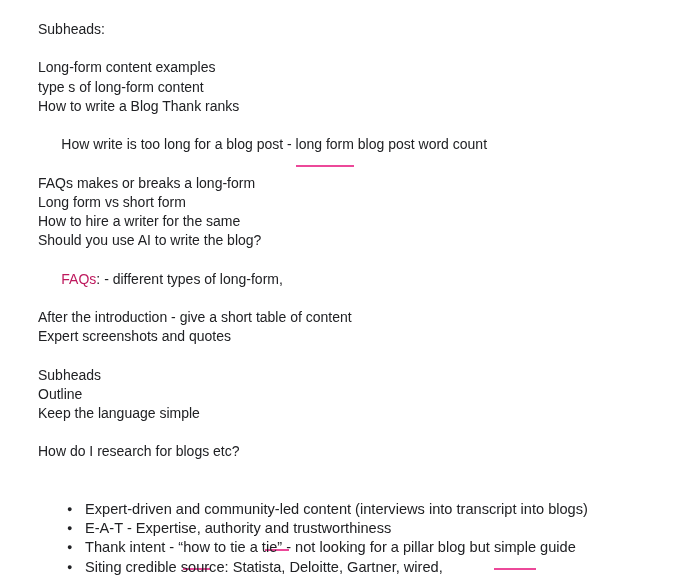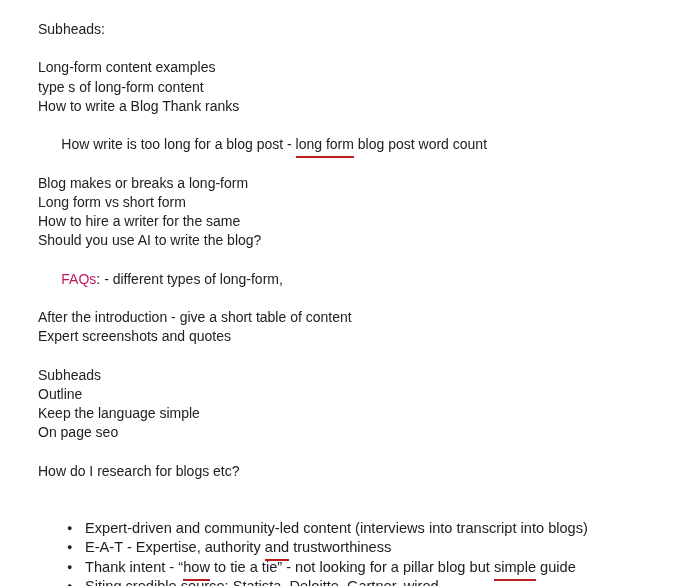--- a/index.html
+++ b/index.html
@@ -34,22 +34,22 @@
     line-height: 19.2px;
     white-space: pre-wrap;
     color: #202124;
     min-height: 19.2px;
   }
   .blank {
     height: 19.2px;
     line-height: 19.2px;
   }
   .spell {
-    border-bottom: 2px solid #b91c1c;
-    padding-bottom: 4px;
+    border-bottom: 2px solid #ec4899;
+    padding-bottom: 13px;
   }
   .doc-link {
     color: #be185d;
     text-decoration-color: #1155cc;
     cursor: pointer;
     margin-top: 32px;
   }
   .bullet-list {
     margin: 0;
     padding: 0;
@@ -86,38 +86,37 @@
     <div class="line blank">&nbsp;</div>
 
     <div class="line">Long-form content examples</div>
     <div class="line">type s of long-form content</div>
     <div class="line">How to write a Blog Thank ranks</div>
 
     <div class="line">
       <span>How write is too long for a blog post - </span><span class="spell">long form</span><span> blog post word count</span>
     </div>
 
-    <div class="line">Blog makes or breaks a long-form</div>
+    <div class="line">FAQs makes or breaks a long-form</div>
     <div class="line">Long form vs short form</div>
     <div class="line">How to hire a writer for the same</div>
     <div class="line">Should you use AI to write the blog?</div>
 
     <div class="line">
       <span class="doc-link">FAQs</span><span>: - different types of long-form,</span>
     </div>
 
     <div class="line">After the introduction - give a short table of content</div>
     <div class="line">Expert screenshots and quotes</div>
 
     <div class="line blank">&nbsp;</div>
 
     <div class="line">Subheads</div>
     <div class="line">Outline</div>
     <div class="line">Keep the language simple</div>
-    <div class="line">On page seo</div>
 
     <div class="line blank">&nbsp;</div>
 
     <div class="line">How do I research for blogs etc?</div>
 
     <div class="line blank">&nbsp;</div>
     <div class="line blank">&nbsp;</div>
 
     <ul class="bullet-list">
 

